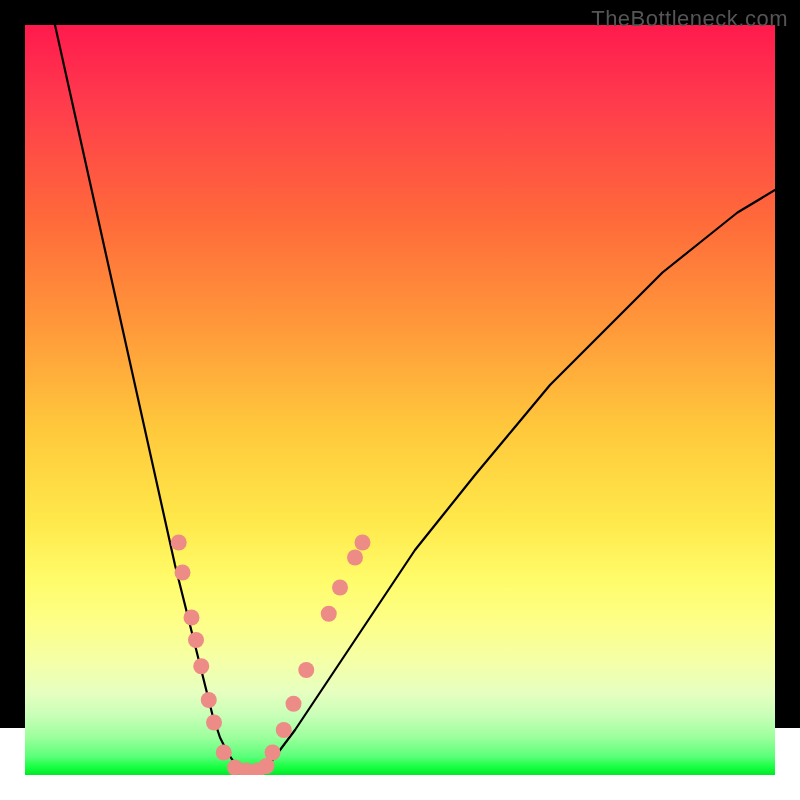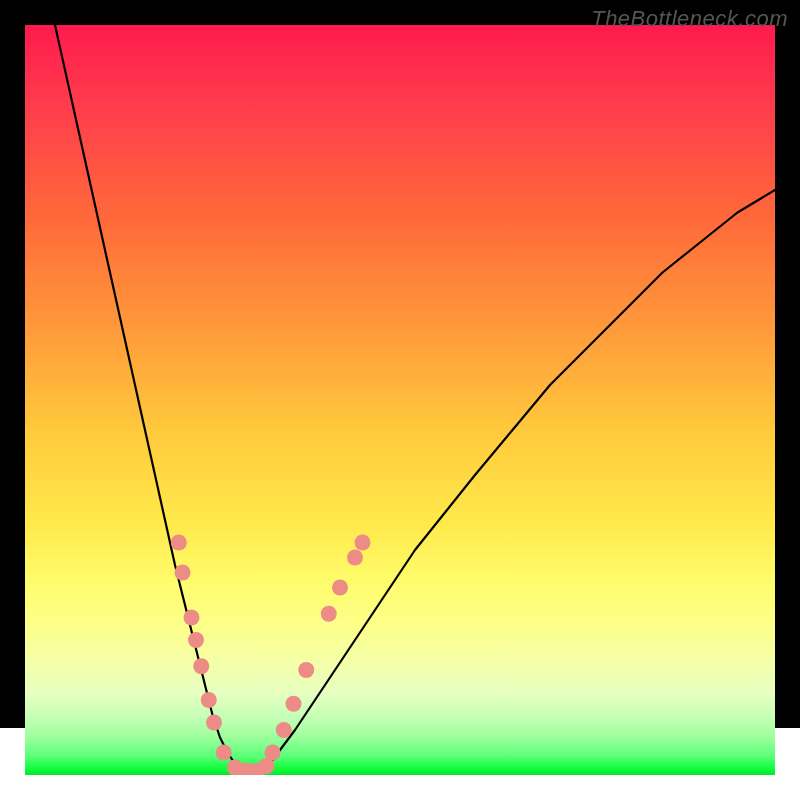--- a/index.html
+++ b/index.html
@@ -2,21 +2,20 @@
 <html><head>
 <meta charset="utf-8">
 <style>
   * { margin: 0; padding: 0; box-sizing: border-box; }
   html, body { width: 800px; height: 800px; overflow: hidden; }
   .outer {
     width: 800px;
     height: 728px;
     background: #000;
     position: relative;
-    font-style: italic;
   }
   .watermark {
     position: absolute;
     top: 6px;
     right: 12px;
     color: #555;
     font-family: Arial, Helvetica, sans-serif;
     font-size: 22px;
     font-weight: 500;
     letter-spacing: 0.5px;

